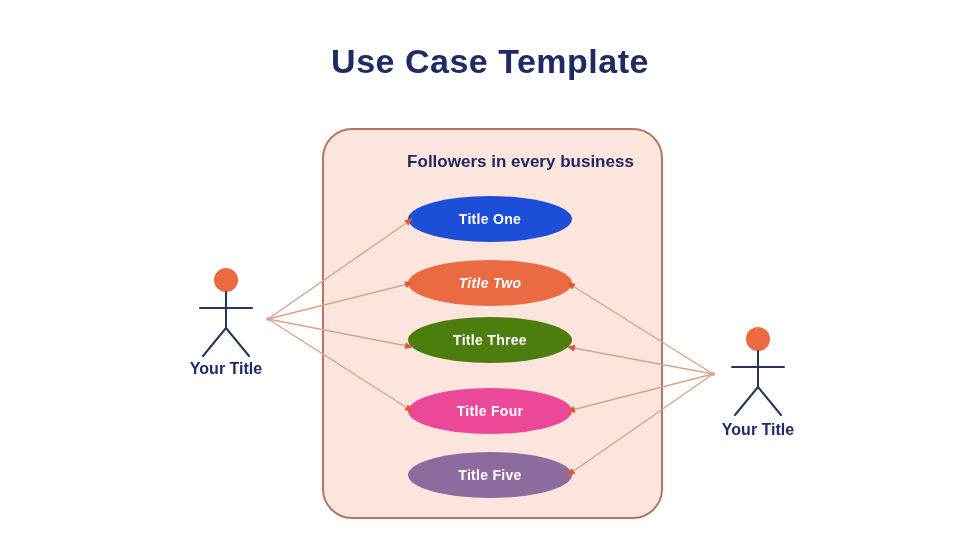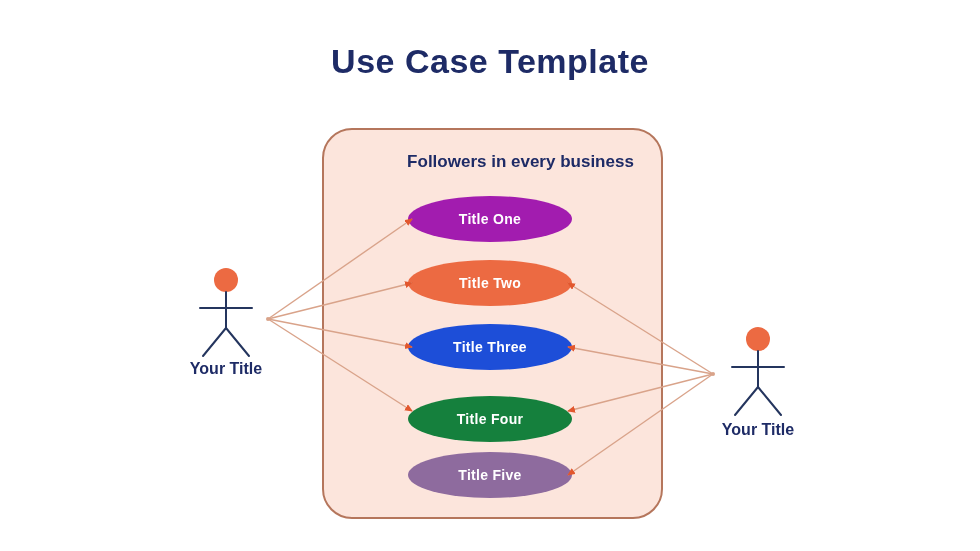--- a/index.html
+++ b/index.html
@@ -104,30 +104,30 @@
 </head>
 <body>
 
 <div class="stage" style="--navy: #1e2b66; --container-fill: #fce5dc; --container-border: #b5765c; --uc-text: #ffffff; --actor-head: #ec6a42; --actor-body: #24355e;">
 
   <div class="main-title">Use Case Template</div>
 
   <div class="container-box"></div>
   <div class="container-title">Followers in every business</div>
 
-  <div class="use-case" style="top: 196px; background: #a21caf;">
+  <div class="use-case" style="top: 196px; background: #1d4ed8;">
     <span>Title One</span>
   </div>
-  <div class="use-case" style="top: 260px; background: rgb(236, 106, 66);">
+  <div class="use-case" style="top: 260px; background: rgb(236, 106, 66); font-style: italic;">
     <span>Title Two</span>
   </div>
-  <div class="use-case" style="top: 324px; background: #1d4ed8;">
+  <div class="use-case" style="top: 317px; background: #4d7c0f;">
     <span>Title Three</span>
   </div>
-  <div class="use-case" style="top: 396px; background: #15803d;">
+  <div class="use-case" style="top: 388px; background: #ec4899;">
     <span>Title Four</span>
   </div>
   <div class="use-case" style="top: 452px; background: rgb(142, 107, 158); text-align: right;">
     <span>Title Five</span>
   </div>
 
   <svg class="overlay" width="980" height="551" viewBox="0 0 980 551">
     <defs>
       <marker id="ah" markerWidth="10" markerHeight="9" refX="7" refY="3.5" orient="auto" markerUnits="userSpaceOnUse">
         <path d="M0,0 L8,3.5 L0,7 Z" id="ah-path" fill="#e2572e"></path>

